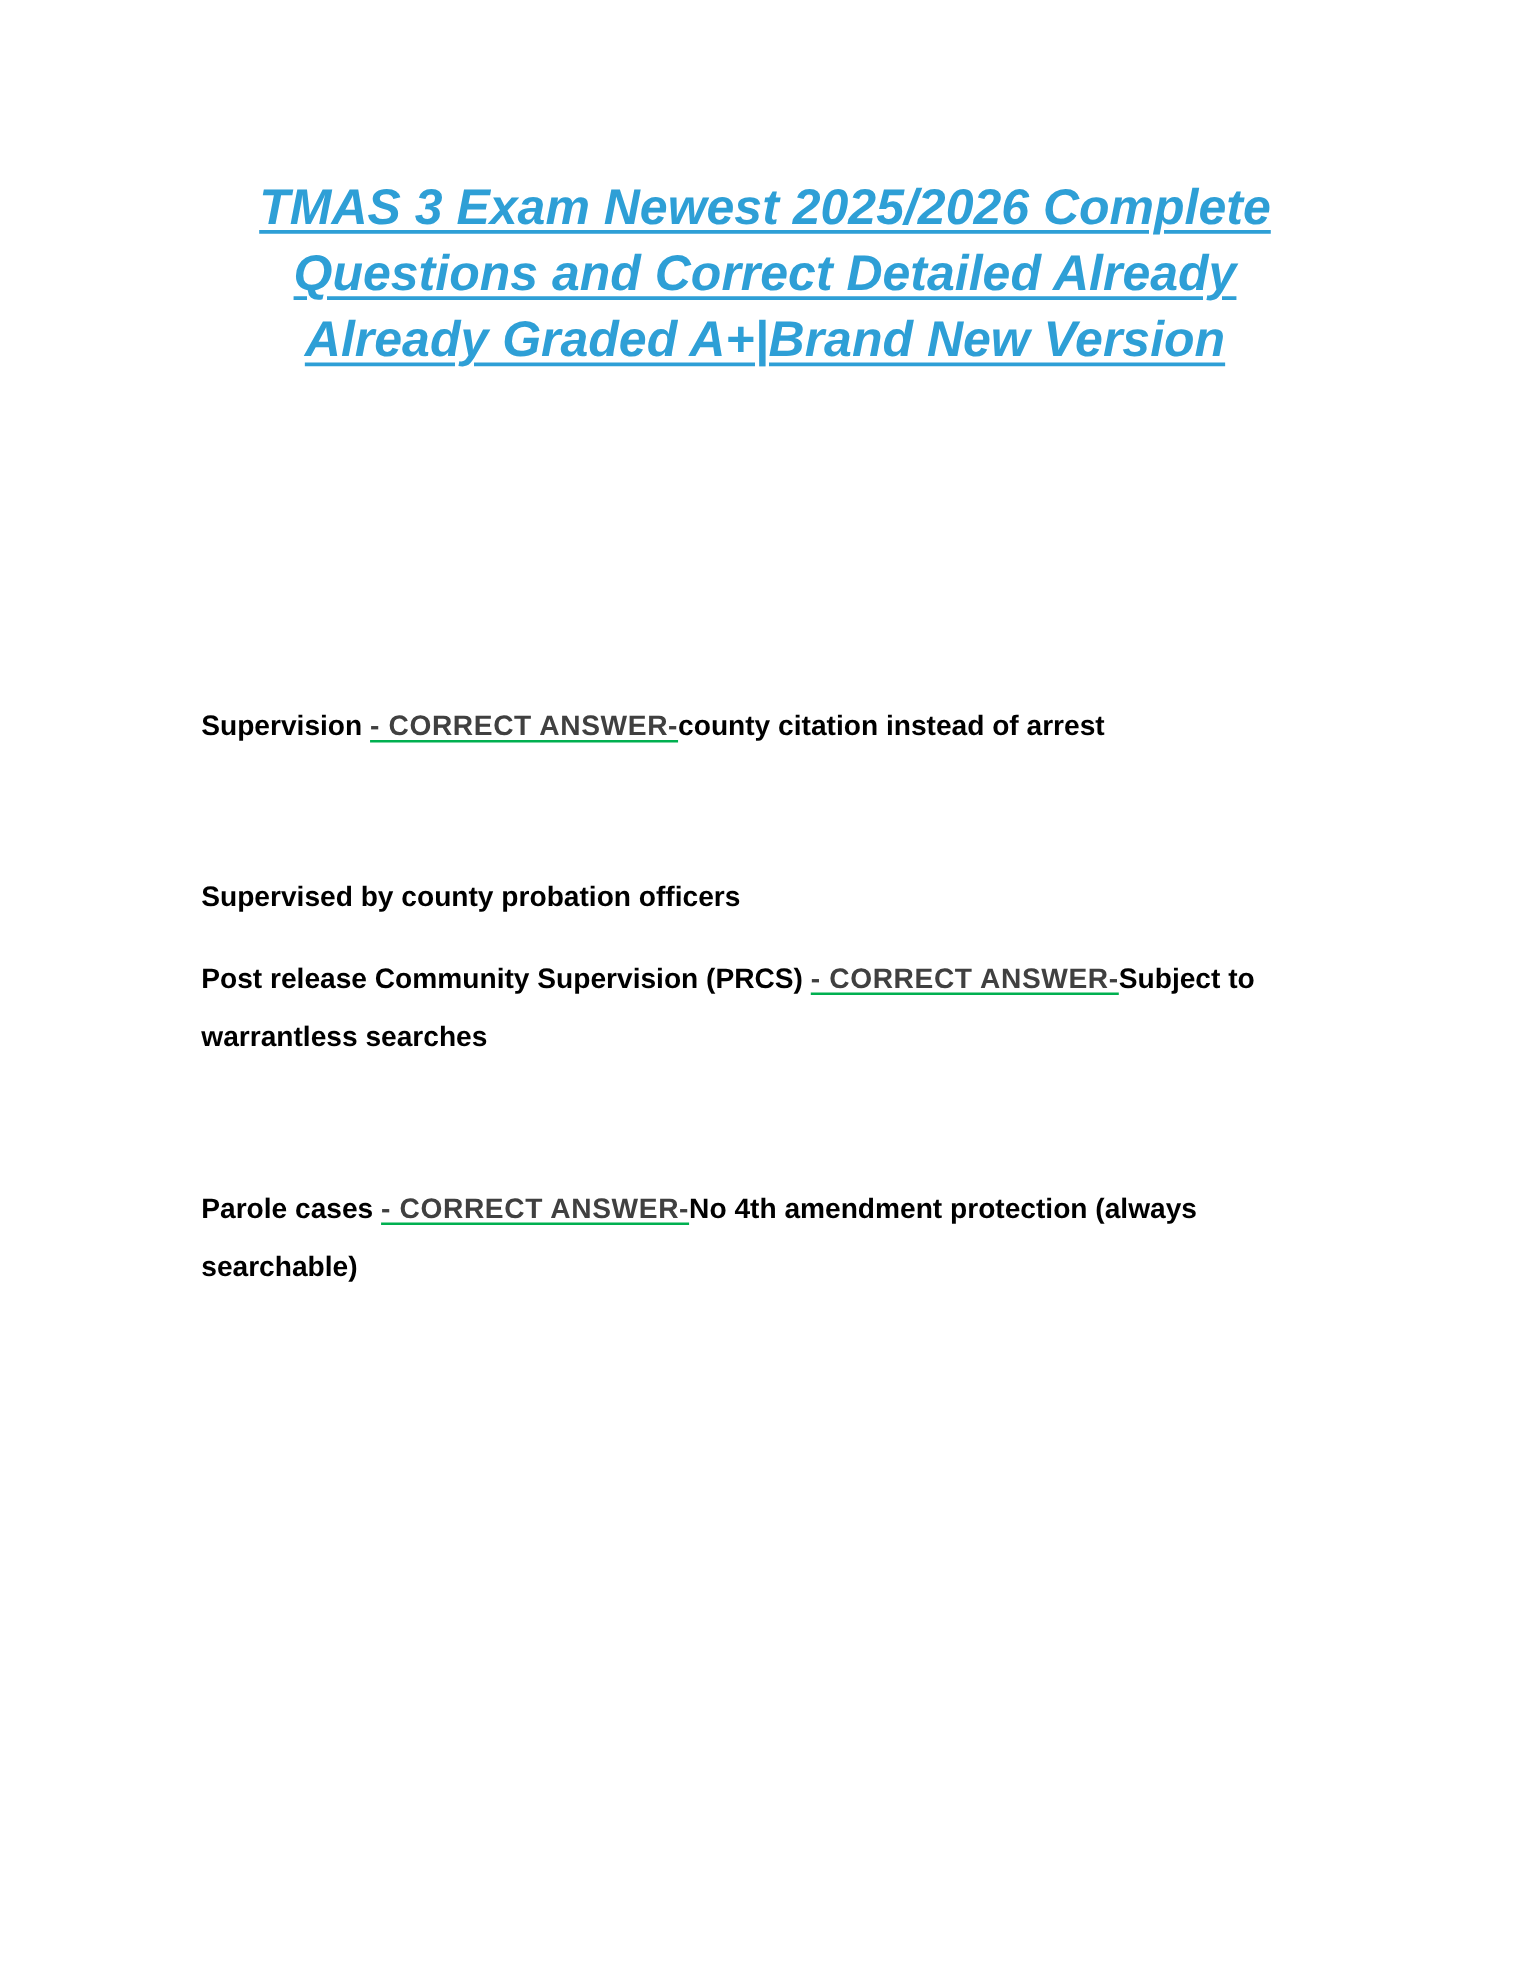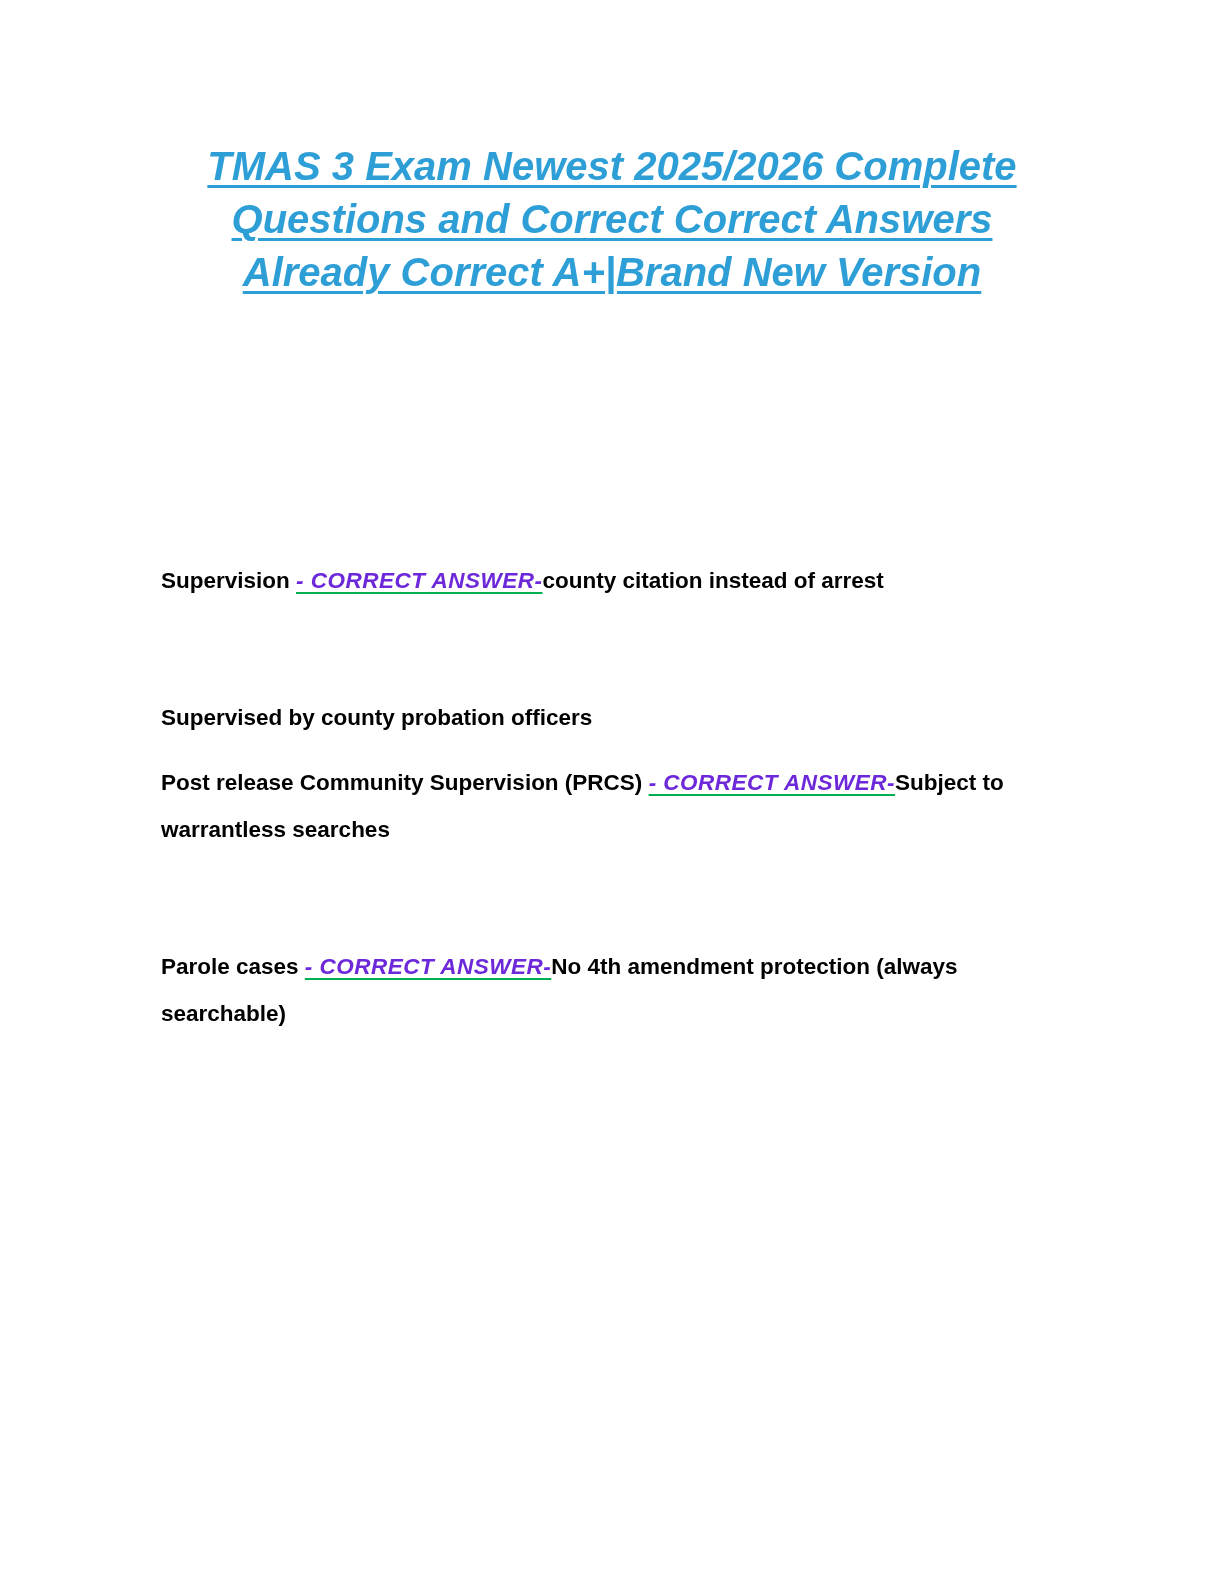--- a/index.html
+++ b/index.html
@@ -41,39 +41,38 @@
     margin: 0 0 90px 0;
   }
   .para {
     margin: 0 0 18px 0;
     font-size: 22.5px;
     line-height: 47px;
     font-weight: bold;
     color: #000000;
   }
   .marker {
-    color: #6d28d9;
+    color: #404040;
     font-weight: bold;
-    font-style: italic;
     letter-spacing: 0.5px;
     text-decoration: underline;
     text-decoration-color: #00B050;
     text-decoration-thickness: 2px;
     text-underline-offset: 4px;
   }
 </style>
 </head>
 <body>
 
 <div class="page">
 
   <header class="title">
     <div class="title-line">TMAS 3 Exam Newest 2025/2026 Complete</div>
-    <div class="title-line">Questions and Correct Correct Answers</div>
-    <div class="title-line">Already Correct A+|Brand New Version</div>
+    <div class="title-line">Questions and Correct Detailed Already</div>
+    <div class="title-line">Already Graded A+|Brand New Version</div>
   </header>
 
   <main class="body">
 
     <section class="qa-item">
       <p class="para"><span class="term">Supervision </span><span class="marker">- CORRECT ANSWER-</span><span class="answer">county citation instead of arrest</span></p>
     </section>
 
     <section class="qa-item">
       <p class="para">Supervised by county probation officers</p>

